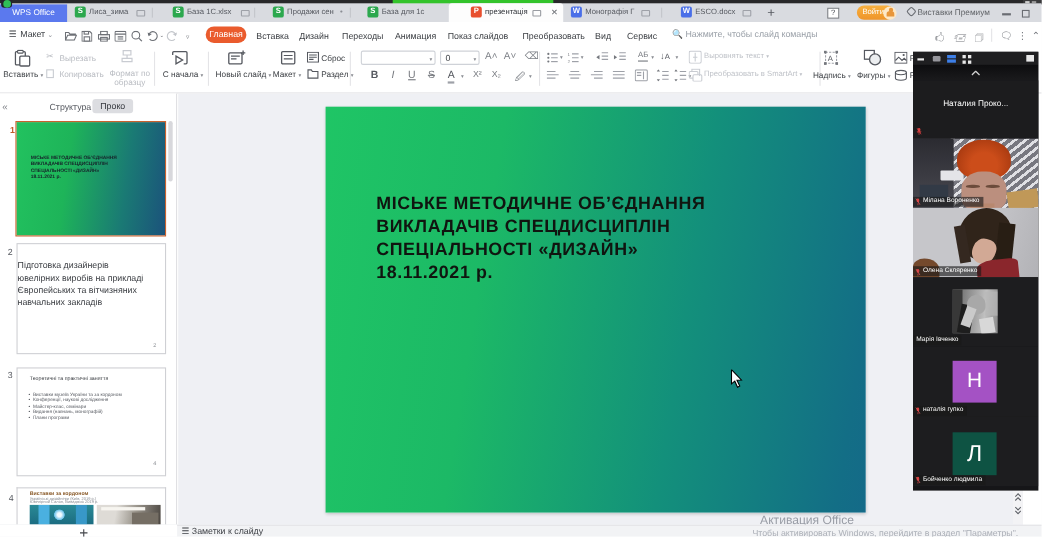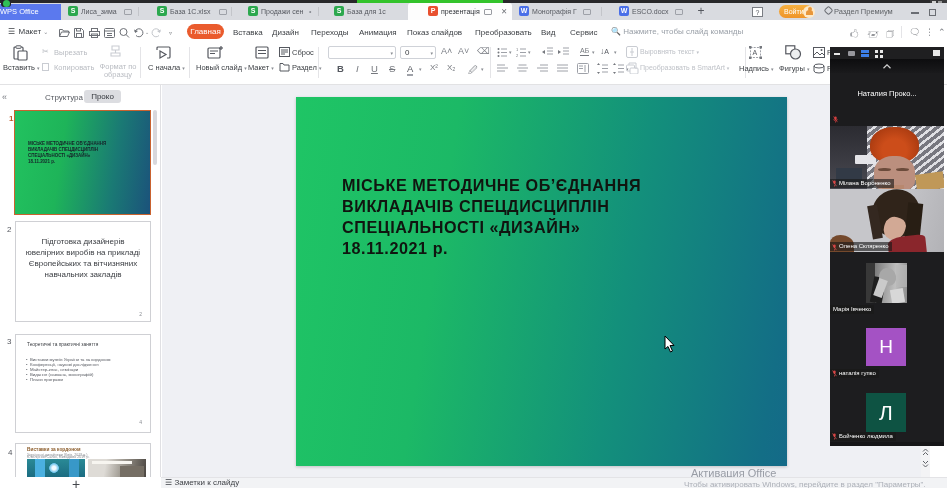--- a/index.html
+++ b/index.html
@@ -15,21 +15,21 @@
 </style></head>
 <body>
 
 <div class="abs" style="left:0;top:0;width:947px;height:4px;background:#28282a"></div>
 <div class="abs" style="left:357px;top:0;width:146px;height:3.5px;background:#33c32b"></div>
 <div class="abs" style="left:930px;top:0;width:17px;height:4px;background:#3a3a3c"></div>
 <div class="abs" style="left:932px;top:1px;width:4px;height:2px;background:#cfcfcf"></div>
 <div class="abs" style="left:938px;top:1px;width:4px;height:2px;background:#9a9a9a"></div>
 
 <div class="abs" style="left:0;top:3px;width:947px;height:17px;background:#d9dbe0"></div>
-<div class="abs" style="left:0;top:4px;width:61px;height:16px;background:#5b79ee;color:#fff;font-size:7.5px;line-height:16px">WPS Office</div>
+<div class="abs" style="left:0;top:4px;width:61px;height:16px;background:#5b79ee;color:#fff;font-size:7.5px;text-align:center;line-height:16px">WPS Office</div>
 <div class="abs" style="left:1px;top:0;width:10px;height:7px;background:#23232b;border-radius:0 0 3px 3px"></div>
 <div class="abs" style="left:2.5px;top:0;width:7px;height:7px;background:#2fbf57;border-radius:50%"></div>
 
 <div class="abs tabtxt" style="left:62px;top:3px;width:76px;height:17px">
   <span class="doc-ic" style="left:6px;background:#2ca84e">S</span>
   <span class="abs" style="left:19px;top:5px">Лиса_зима</span>
   <span class="chat-ic" style="left:62px"></span>
 </div>
 <div class="sep" style="left:138px;top:7px;height:9px;background:#c3c5ca"></div>
 <div class="abs tabtxt" style="left:139px;top:3px;width:92px;height:17px">
@@ -67,21 +67,21 @@
   <span class="chat-ic" style="left:67px"></span>
 </div>
 <div class="abs" style="left:694px;top:4px;width:14px;height:14px;font-size:12px;color:#55585f;text-align:center;line-height:14px">+</div>
 
 <div class="abs" style="left:752px;top:7px;width:11px;height:10px;border:1px solid #7a7d83;background:#fff;font-size:7px;color:#55585f;text-align:center;line-height:9px">?</div>
 <div class="abs" style="left:779px;top:5px;width:34px;height:13px;background:linear-gradient(#f7b03f,#ef952a);border-radius:7px;color:#fff;font-size:7px;line-height:13px;padding-left:5px">Войти</div>
 <div class="abs" style="left:803px;top:5.5px;width:12px;height:12px;background:#fde9c8;border-radius:50%"></div>
 <div class="abs" style="left:806px;top:10px;width:7px;height:5px;background:#e8963a;border-radius:50% 50% 0 0"></div>
 <div class="abs" style="left:807.5px;top:6.5px;width:4px;height:4px;background:#e8963a;border-radius:50%"></div>
 <div class="abs" style="left:825px;top:7px;width:7px;height:7px;border:1px solid #6a6d73;border-radius:2px;transform:rotate(45deg)"></div>
-<div class="abs" style="left:834px;top:7px;font-size:7.5px;color:#5f6266">Раздел Премиум</div>
+<div class="abs" style="left:834px;top:7px;font-size:7.5px;color:#5f6266">Виставки Премиум</div>
 <div class="abs" style="left:911px;top:12px;width:8px;height:1.5px;background:#6a6d73"></div>
 <div class="abs" style="left:929px;top:9px;width:7px;height:7px;border:1px solid #6a6d73"></div>
 
 <div class="abs" style="left:0;top:20px;width:947px;height:24px;background:#fff"></div>
 <div class="abs gtxt" style="left:8px;top:27px;font-size:8px">☰ <span style="margin-left:1px">Макет</span> <span style="color:#8a8d93;font-size:6px">⌄</span></div>
 <svg class="abs" style="left:59px;top:28px" width="11" height="9" viewBox="0 0 11 9">
     <path d="M0.5,8.5 v-7 h3 l1,1.5 h5 v1.5 M0.5,8.5 l2,-4.5 h8 l-2,4.5 z" fill="none" stroke="#6d7076"></path>
   </svg>
 <svg class="abs" style="left:74px;top:28px" width="10" height="10" viewBox="0 0 10 10">
     <path d="M0.5,0.5 h7 l2,2 v7 h-9 z" fill="none" stroke="#6d7076"></path>
@@ -324,21 +324,21 @@
 <div class="abs" style="left:84px;top:90px;width:37px;height:13px;background:#dcdde1;border-radius:3px;font-size:8px;color:#33363c;text-align:center;line-height:13px">Проко</div>
 <div class="abs" style="left:153px;top:110px;width:4px;height:55px;background:#d8d8dc;border-radius:2px"></div>
 
 <div id="thumbs">
   <div class="abs" style="left:9px;top:114px;font-size:8px;font-weight:bold;color:#c05a2a">1</div>
   <div class="abs" style="left:14px;top:110px;width:137px;height:105px;border:1.5px solid #c9622f;background:linear-gradient(98deg,#22c25f 0%,#1eb459 35%,#1a7a74 72%,#1b527b 100%)">
     <div style="position:absolute;left:13px;top:30px;font-weight:bold;color:#16232a;font-size:6.2px;line-height:7.9px;transform:scale(.72);transform-origin:0 0;white-space:nowrap">МІСЬКЕ МЕТОДИЧНЕ ОБ’ЄДНАННЯ<br>ВИКЛАДАЧІВ СПЕЦДИСЦИПЛІН<br>СПЕЦІАЛЬНОСТІ «ДИЗАЙН»<br>18.11.2021 р.</div>
   </div>
   <div class="abs" style="left:7px;top:225px;font-size:8px;color:#55585f">2</div>
   <div class="abs" style="left:15px;top:221px;width:136px;height:101px;border:1px solid #cfd0d4;background:#fff">
-    <div style="position:absolute;left:0;top:14px;width:134px;text-align:center;color:#3a3d42;font-size:8px;line-height:11px;white-space:nowrap">Підготовка дизайнерів<br>ювелірних виробів на прикладі<br>Європейських та вітчизняних<br>навчальних закладів</div>
+    <div style="position:absolute;left:0;top:14px;width:134px;color:#3a3d42;font-size:8px;line-height:11px;white-space:nowrap">Підготовка дизайнерів<br>ювелірних виробів на прикладі<br>Європейських та вітчизняних<br>навчальних закладів</div>
     <div style="position:absolute;right:8px;bottom:4px;font-size:5px;color:#8a8d93">2</div>
   </div>
   <div class="abs" style="left:7px;top:337px;font-size:8px;color:#55585f">3</div>
   <div class="abs" style="left:15px;top:334px;width:136px;height:99px;border:1px solid #cfd0d4;background:#fff">
     <div style="position:absolute;left:11px;top:7px;color:#3a3d42;font-size:6px;transform:scale(.8);transform-origin:0 0;white-space:nowrap">Теоретичні та практичні заняття</div>
     <div style="position:absolute;left:10px;top:22px;color:#55585f;font-size:6px;line-height:7.3px;transform:scale(.72);transform-origin:0 0;white-space:nowrap">•&nbsp; Виставки музеїв України та за кордоном<br>•&nbsp; Конференції, наукові дослідження<br>•&nbsp; Майстер-клас, семінари<br>•&nbsp; Видання (навчань, монографій)<br>•&nbsp; Плани програми</div>
     <div style="position:absolute;right:8px;bottom:7px;font-size:5px;color:#8a8d93">4</div>
   </div>
   <div class="abs" style="left:8px;top:448px;font-size:8px;color:#55585f">4</div>
   <div class="abs" style="left:15px;top:443px;width:136px;height:34px;border:1px solid #cfd0d4;border-bottom:none;background:#fff;overflow:hidden">

